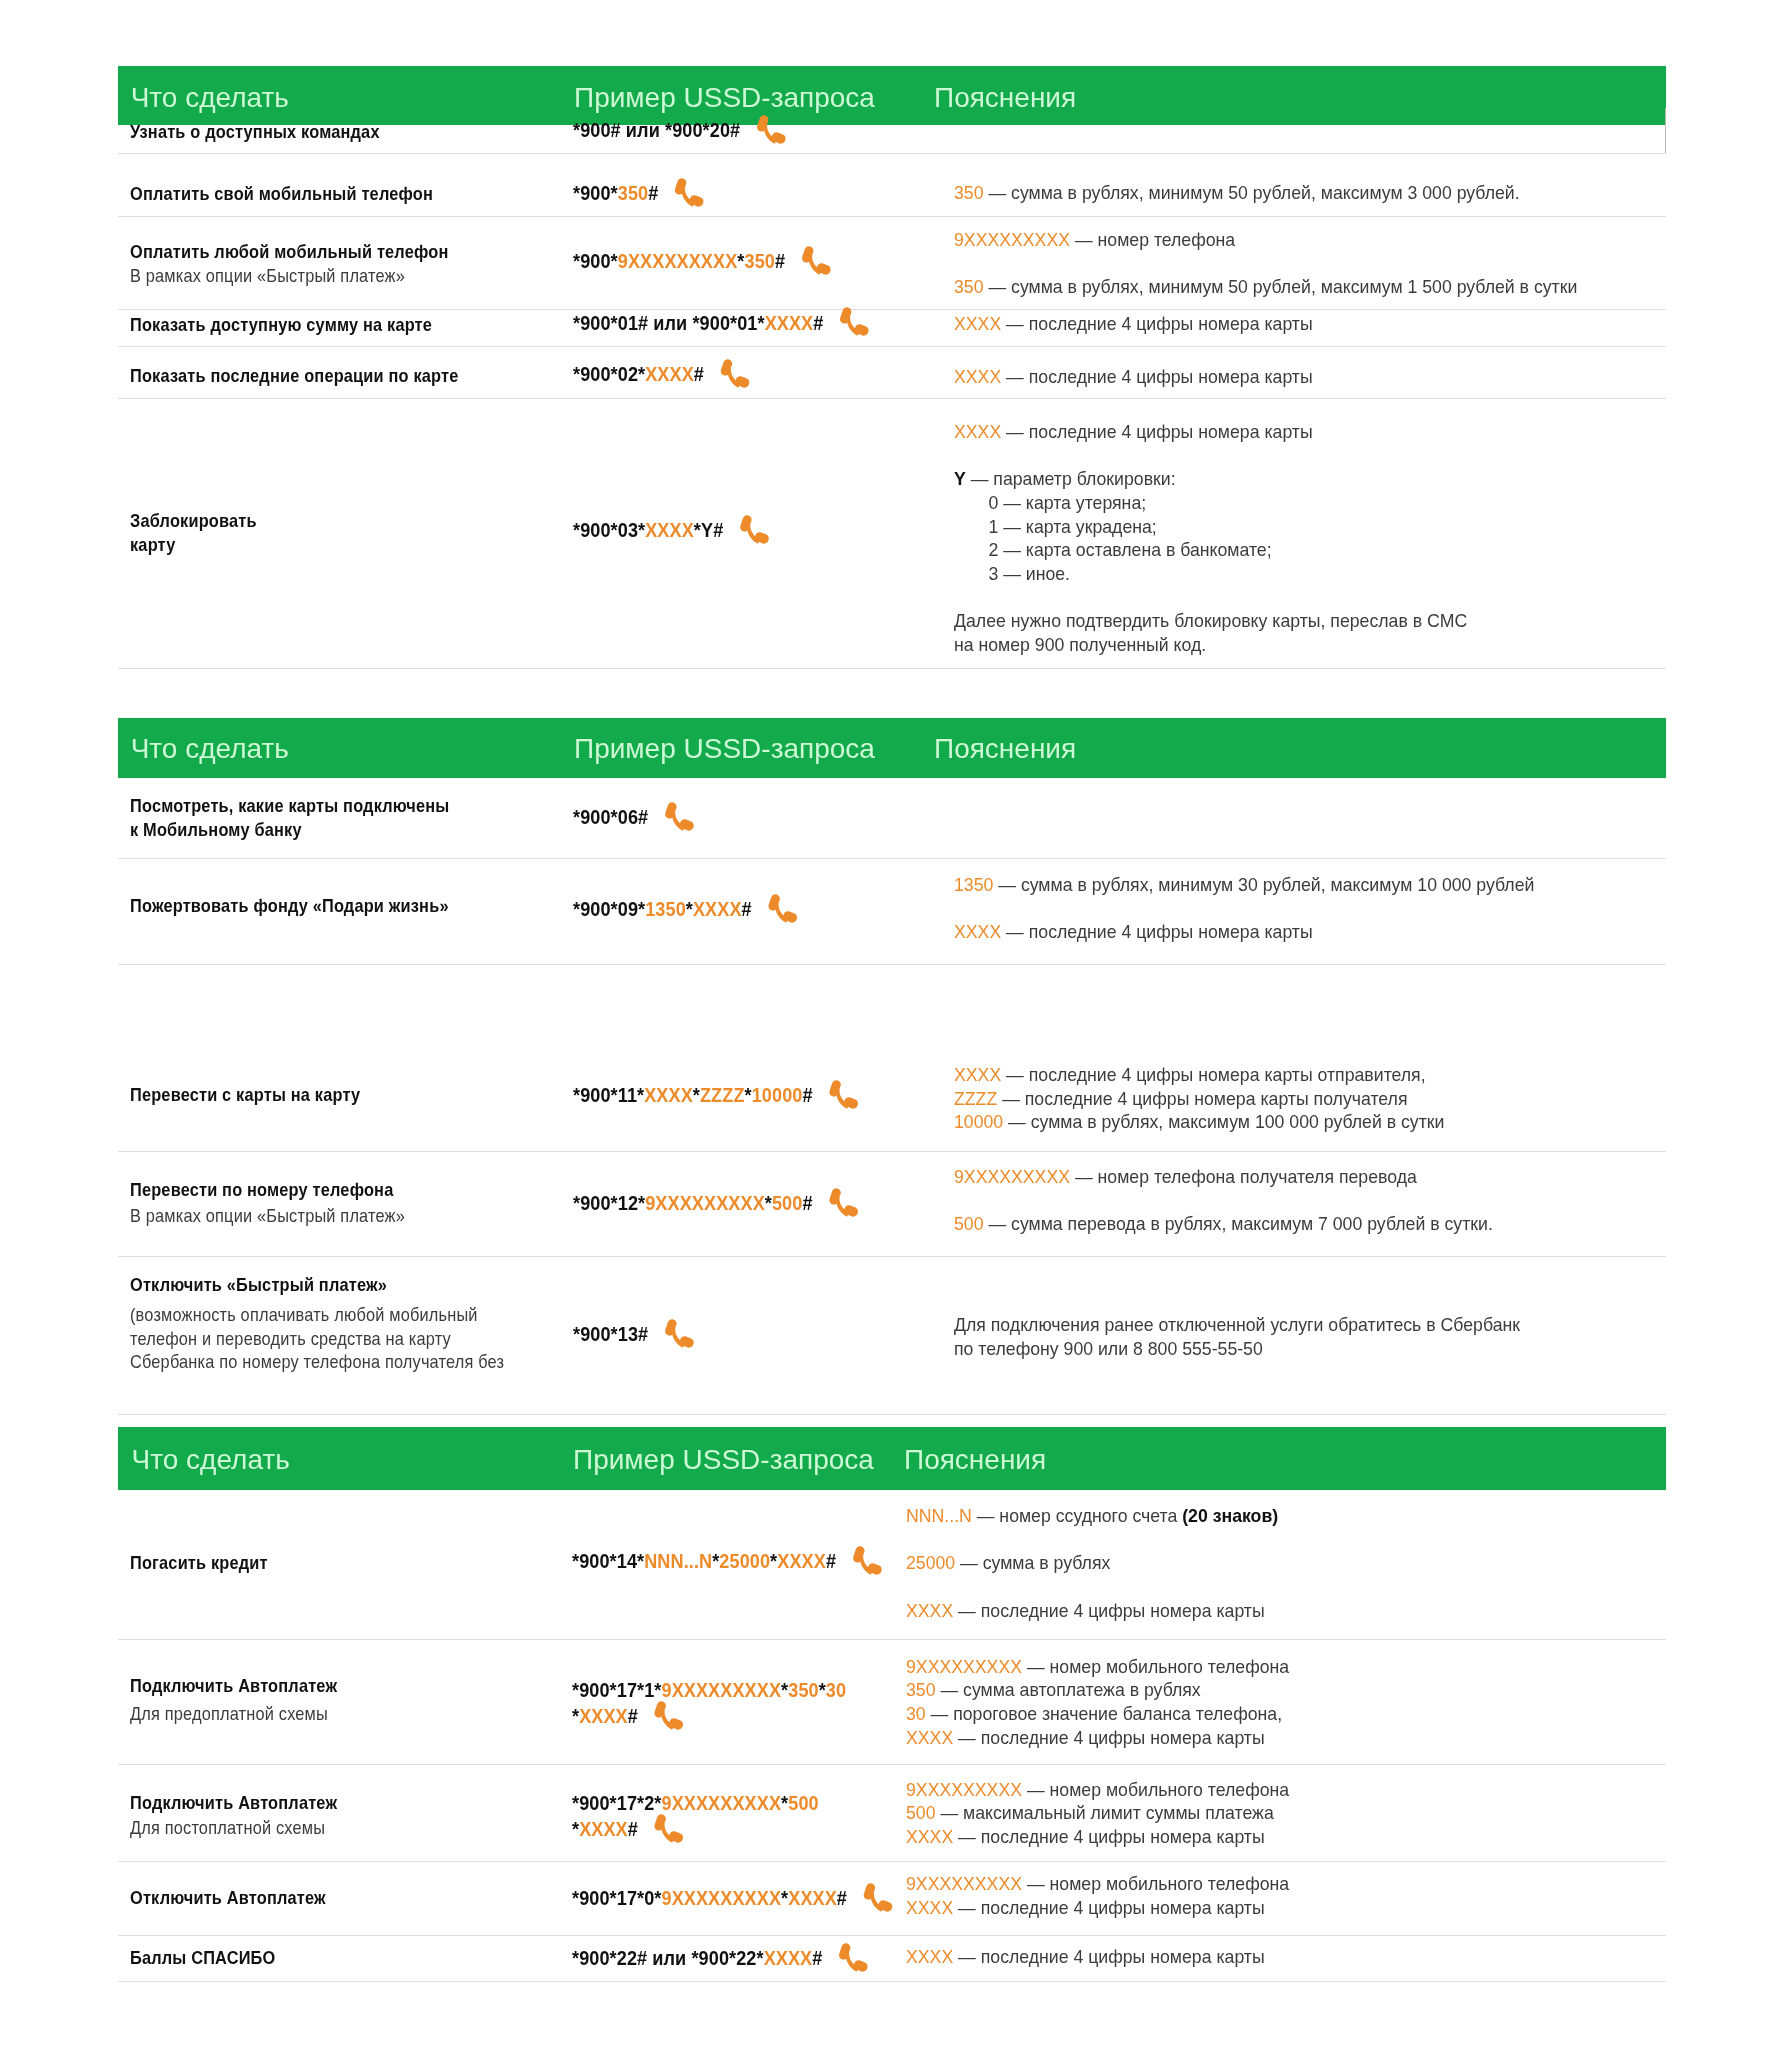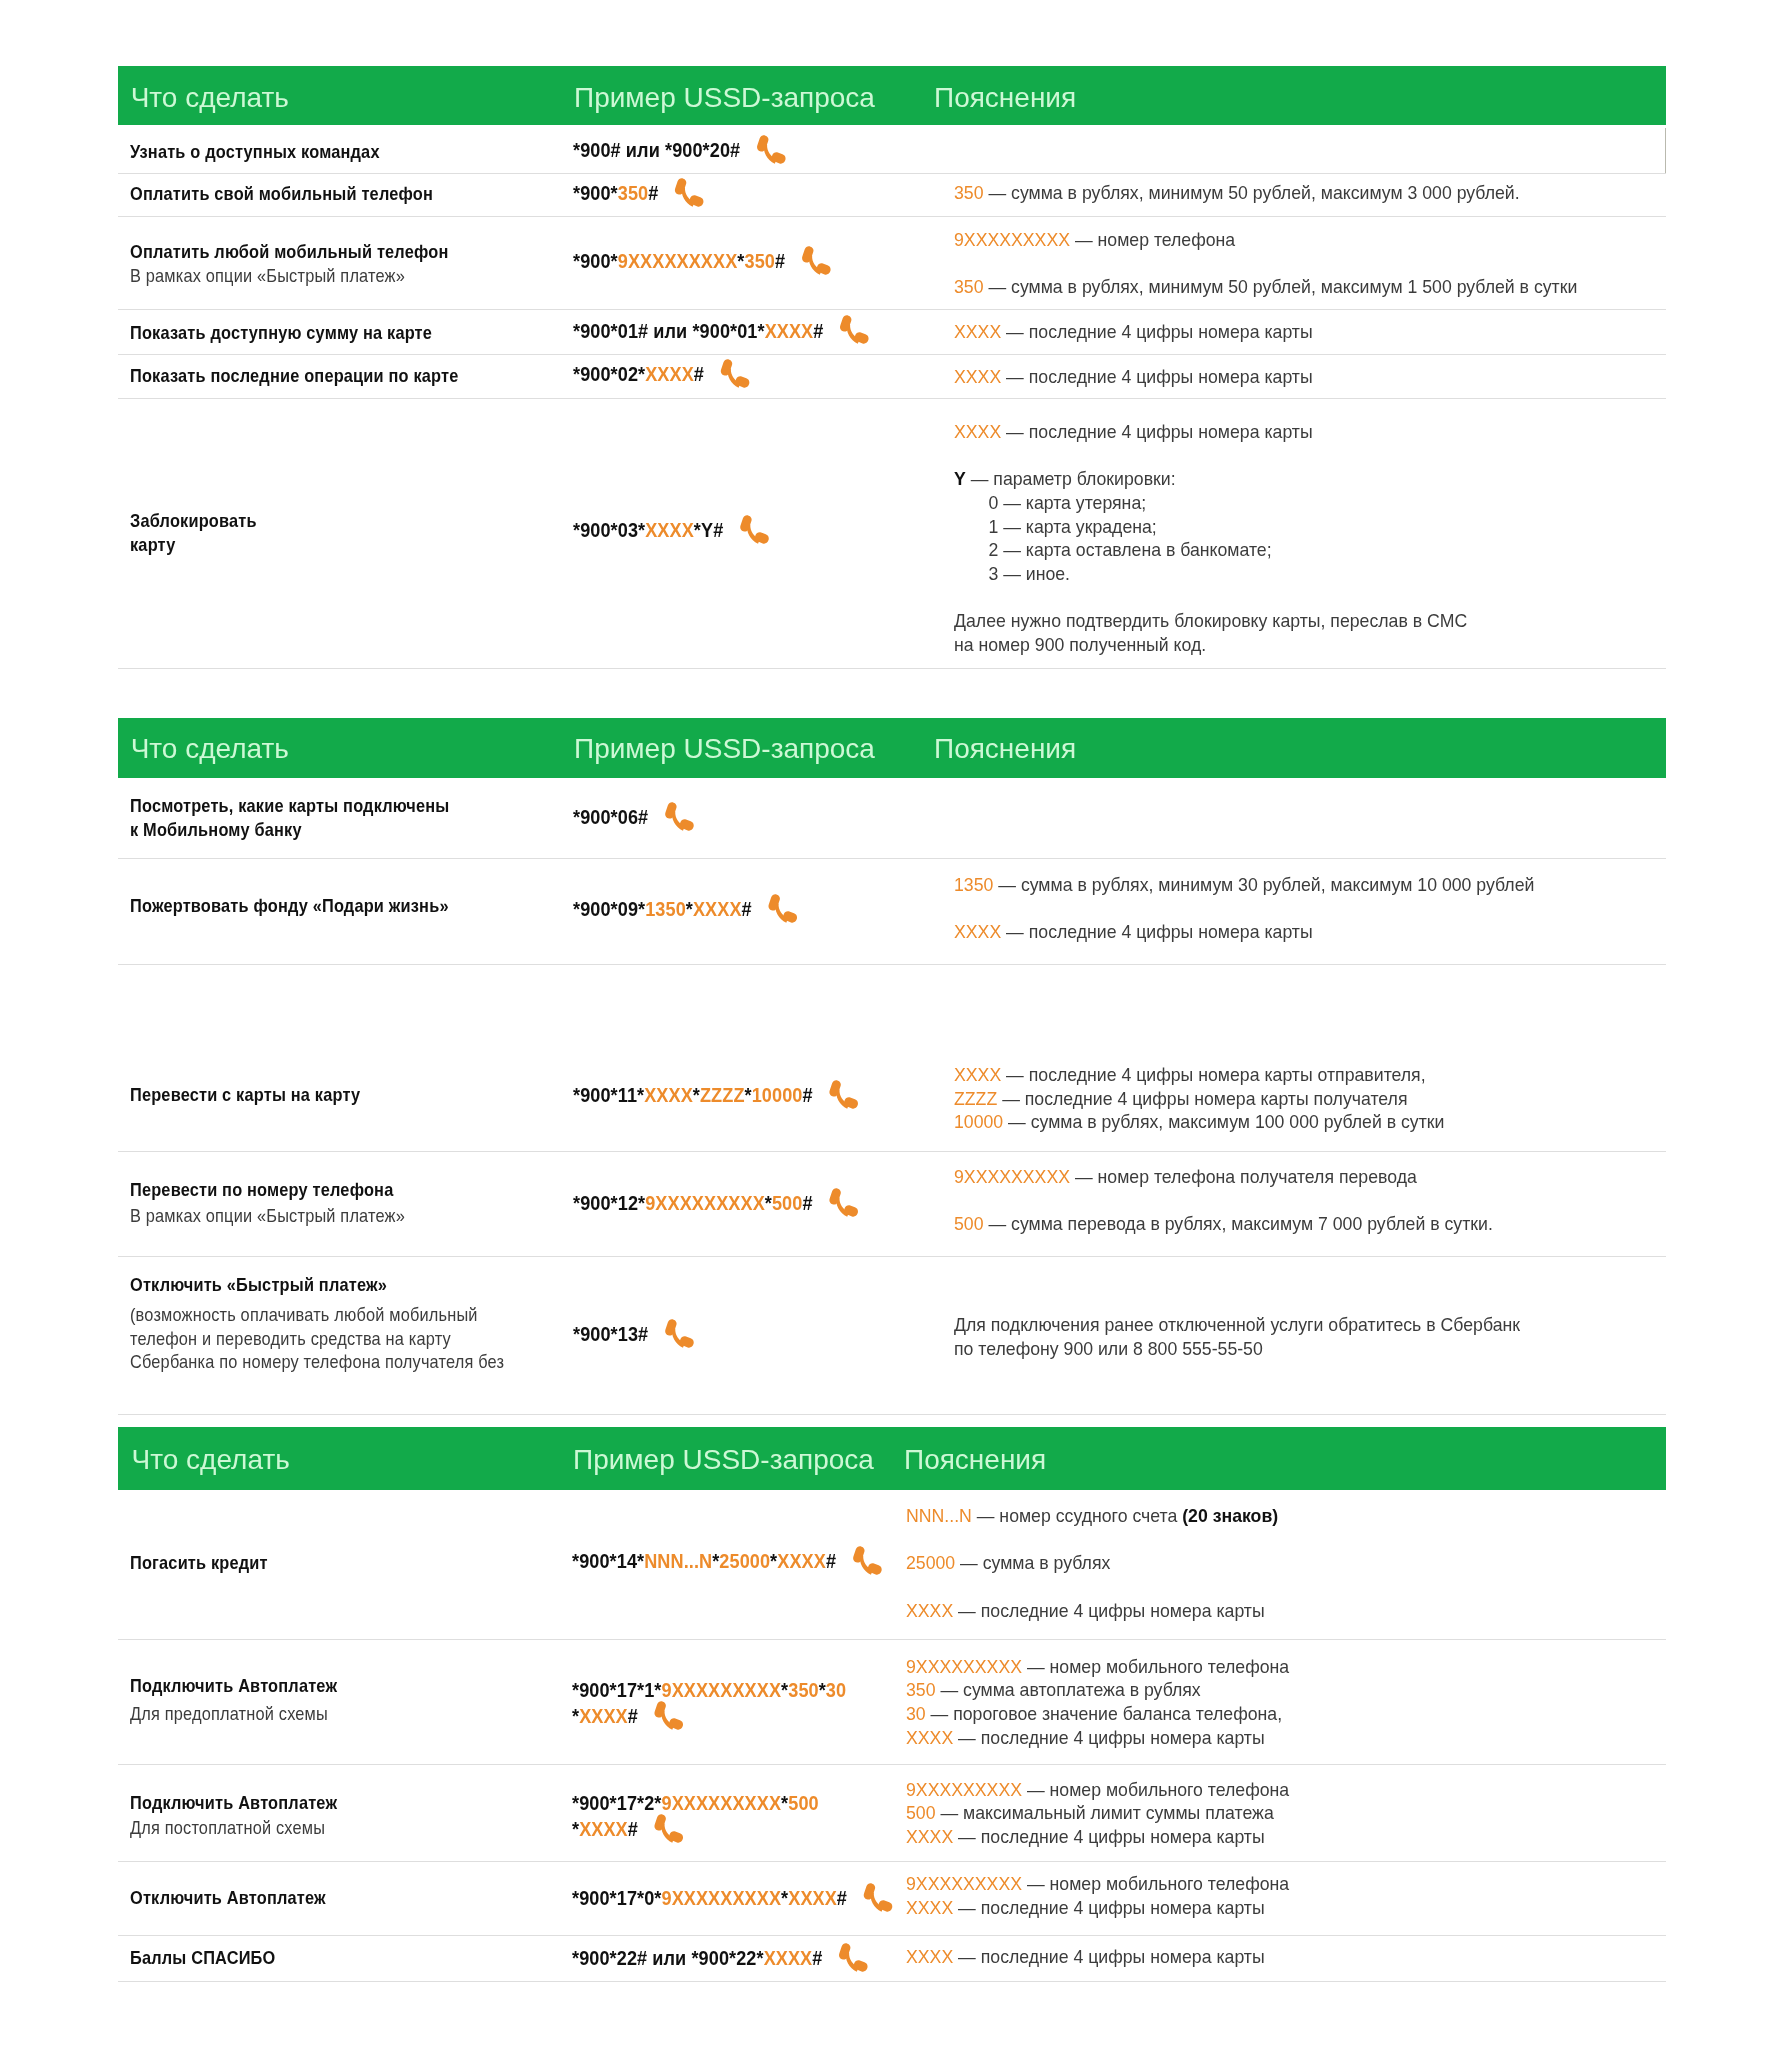--- a/index.html
+++ b/index.html
@@ -32,21 +32,21 @@
 </head>
 <body>
 
 <div class="page">
 <div class="tbl" style="top:66px;height:603px;">
       <div class="thead" style="height:59px;">
         <div class="h" style="left:12.7px;top:13.6px;">Что сделать</div>
         <div class="h" style="left:456px;top:13.6px;">Пример USSD-запроса</div>
         <div class="h" style="left:816px;top:13.6px;">Пояснения</div>
       </div>
-      <div class="row" style="top:62px;height:45px;">
+      <div class="row" style="top:42px;height:45px;">
         <div class="cell task" style="left:11.8px;top:11.8px;">Узнать о доступных командах</div>
         <div class="cell ussd" style="left:455px;top:9px;"><span class="d">*900# или *900*20#</span><span class="phslot"><svg class="ph" viewBox="0 0 100 100">
               <g fill="#ed8b2b">
                 <path d="M29 28 C26 50 39 70 62 81 L67 70 C49 61 38 47 39 31 Z"></path>
                 <path d="M34 7 C28 4 20 7 17 14 L10 32 C7 39 11 46 18 48 C25 51 32 47 35 40 L42 22 C45 15 41 9 34 7 Z"></path>
                 <path d="M93 72 C96 65 92 58 85 56 L71 51 C64 49 57 52 54 59 C51 66 55 73 62 75 L76 80 C83 82 90 79 93 72 Z"></path>
               </g>
             </svg></span></div>
         <div class="vrule"></div>
         <div class="rule" style="top:45px;"></div>
@@ -69,21 +69,21 @@
         <div class="cell ussd" style="left:455px;top:31px;"><span class="d">*900*</span><span class="o">9XXXXXXXXX</span><span class="d">*</span><span class="o">350</span><span class="d">#</span><span class="phslot"><svg class="ph" viewBox="0 0 100 100">
               <g fill="#ed8b2b">
                 <path d="M29 28 C26 50 39 70 62 81 L67 70 C49 61 38 47 39 31 Z"></path>
                 <path d="M34 7 C28 4 20 7 17 14 L10 32 C7 39 11 46 18 48 C25 51 32 47 35 40 L42 22 C45 15 41 9 34 7 Z"></path>
                 <path d="M93 72 C96 65 92 58 85 56 L71 51 C64 49 57 52 54 59 C51 66 55 73 62 75 L76 80 C83 82 90 79 93 72 Z"></path>
               </g>
             </svg></span></div>
         <div class="cell note" style="left:836px;top:11.8px;height:71px;"><div class="noteline" style="top:0px;"><span class="o">9XXXXXXXXX</span><span class="g"> — номер телефона</span></div><div class="noteline" style="top:47px;"><span class="o">350</span><span class="g"> — сумма в рублях, минимум 50 рублей, максимум 1 500 рублей в сутки</span></div></div>
         <div class="rule" style="top:92px;"></div>
       </div>
-      <div class="row" style="top:244px;height:45px;">
+      <div class="row" style="top:236px;height:45px;">
         <div class="cell task" style="left:11.8px;top:11px;">Показать доступную сумму на карте</div>
         <div class="cell ussd" style="left:455px;top:7.8px;"><span class="d">*900*01# или *900*01*</span><span class="o">XXXX</span><span class="d">#</span><span class="phslot"><svg class="ph" viewBox="0 0 100 100">
               <g fill="#ed8b2b">
                 <path d="M29 28 C26 50 39 70 62 81 L67 70 C49 61 38 47 39 31 Z"></path>
                 <path d="M34 7 C28 4 20 7 17 14 L10 32 C7 39 11 46 18 48 C25 51 32 47 35 40 L42 22 C45 15 41 9 34 7 Z"></path>
                 <path d="M93 72 C96 65 92 58 85 56 L71 51 C64 49 57 52 54 59 C51 66 55 73 62 75 L76 80 C83 82 90 79 93 72 Z"></path>
               </g>
             </svg></span></div>
         <div class="cell note" style="left:836px;top:10.5px;height:23.6px;"><div class="noteline" style="top:0px;"><span class="o">XXXX</span><span class="g"> — последние 4 цифры номера карты</span></div></div>
         <div class="rule" style="top:44px;"></div>

